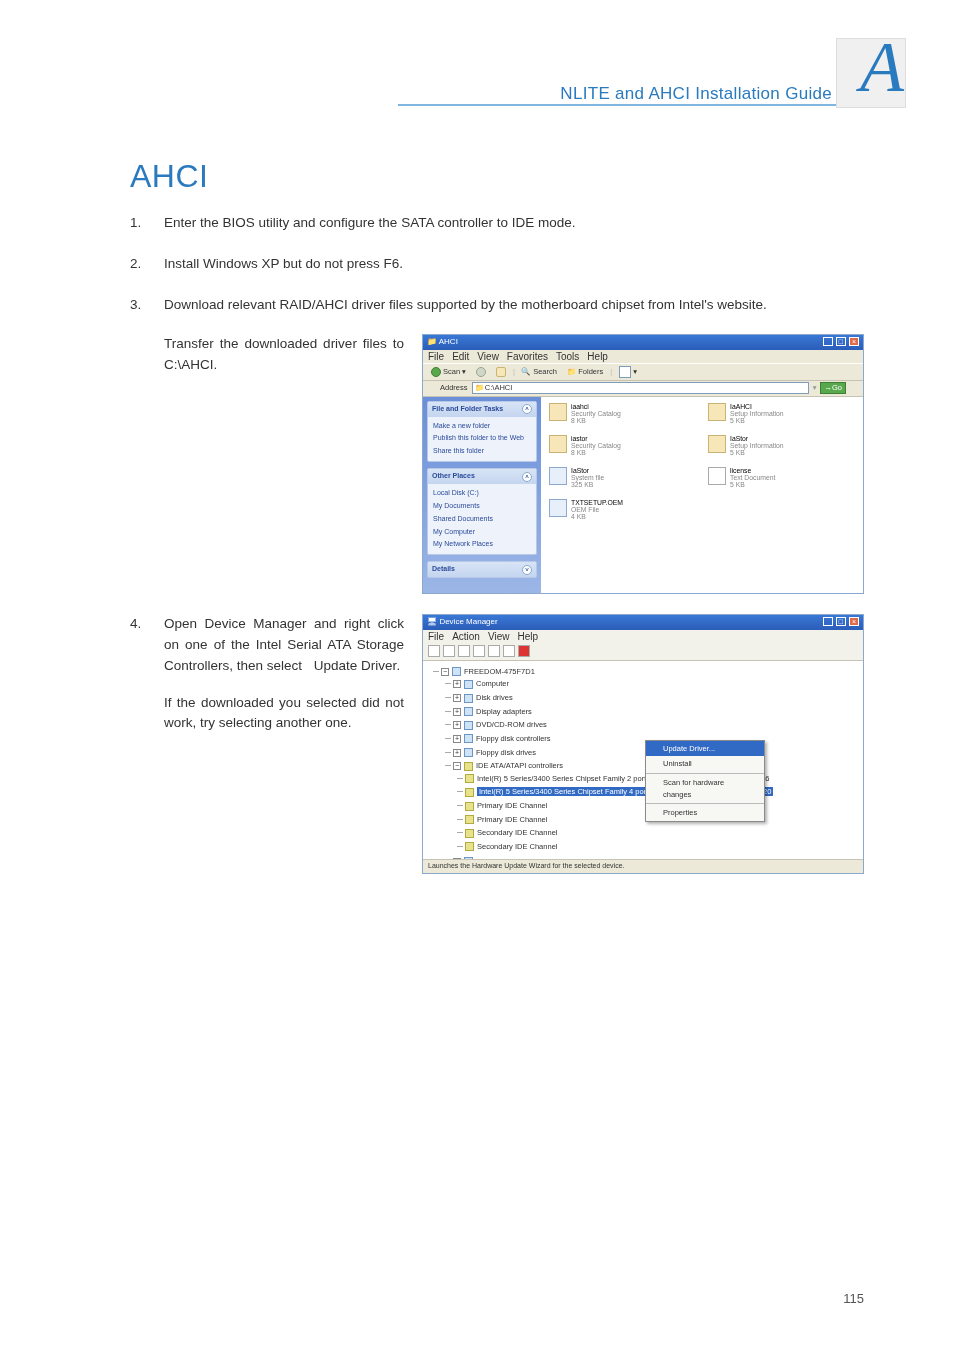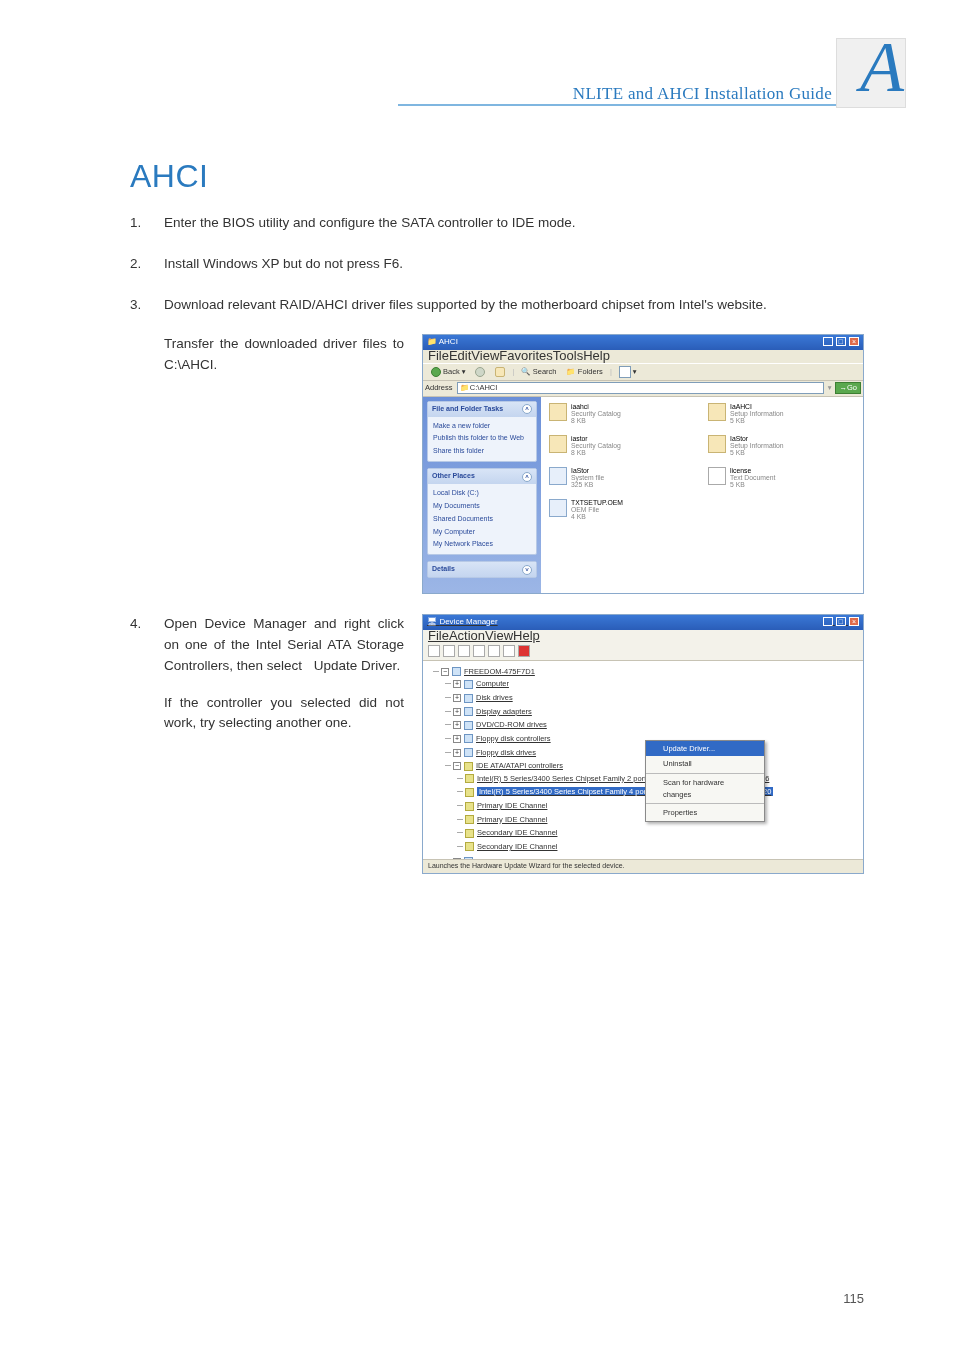--- a/index.html
+++ b/index.html
@@ -2,42 +2,42 @@
 <html><head>
 <meta charset="utf-8">
 <style>
   * { box-sizing: border-box; margin: 0; padding: 0; }
   html, body { width: 954px; height: 1354px; background: #fff; font-family: Verdana, Geneva, sans-serif; color: #333; }
   .page { position: relative; width: 954px; height: 1354px; padding: 38px 90px 40px 130px; }
   .tab-corner { position: absolute; top: 38px; right: 48px; width: 70px; height: 70px; }
   .tab-bg { position: absolute; inset: 0; background: #f0f0f0; border: 1px solid #ddd; }
   .tab-letter { position: absolute; top: -12px; left: 24px; font-family: "Times New Roman", serif; font-size: 72px; font-style: italic; color: #2a7abf; font-weight: 400; }
   .blue-rule { position: absolute; top: 104px; right: 118px; width: 438px; height: 2px; background: #7fb6e0; }
-  .section-label { position: absolute; top: 84px; right: 122px; color: #2a7abf; font-size: 17px; letter-spacing: .3px; font-family: Liberation Serif, serif; }
+  .section-label { position: absolute; top: 84px; right: 122px; color: #2a7abf; font-size: 17px; letter-spacing: .3px; }
   .main { margin-top: 120px; }
   h1.ahci { color: #2a7abf; font-size: 32px; font-weight: 400; margin-bottom: 18px; letter-spacing: .5px; }
   p.intro { font-size: 13.5px; line-height: 1.55; margin-bottom: 22px; text-align: justify; }
   ol.steps { list-style: none; counter-reset: step; font-size: 13.5px; }
   ol.steps > li { counter-increment: step; position: relative; padding-left: 34px; margin-bottom: 20px; line-height: 1.55; }
   ol.steps > li::before { content: counter(step) "."; position: absolute; left: 0; top: 0; }
   .step-body { display: block; text-align: justify; }
   .step-row { display: flex; align-items: flex-start; gap: 18px; }
   .step-text-col { flex: 0 0 240px; text-align: justify; }
   .step-text-col p { margin-bottom: 16px; }
   .bold { font-weight: 400; padding-left: 8px; }
   .shot { width: 492px; height: 260px; border: 1px solid #8aa9cc; background: #fdfdfd; font-size: 8px; color: #333; position: relative; overflow: hidden; }
-  .shot2 { height: 260px; text-decoration: underline; }
+  .shot2 { height: 260px; }
   .titlebar { background: linear-gradient(#3a78d6, #2a5db8); color: #fff; height: 15px; display: flex; align-items: center; padding: 0 4px; font-size: 8px; justify-content: space-between; }
   .titlebar .wctrls span { display: inline-block; width: 10px; height: 9px; border: 1px solid #fff; margin-left: 1px; font-size: 7px; text-align: center; line-height: 7px; }
   .titlebar .wctrls .close { background: #e06b4a; }
-  .menubar { background: #ece9d8; height: 13px; display: flex; padding: 0 5px; align-items: center; font-size: 13px; }
+  .menubar { background: #ece9d8; height: 13px; display: flex; gap: 8px; padding: 0 5px; align-items: center; font-size: 10px; }
   .toolbar { background: #ece9d8; height: 18px; display: flex; gap: 4px; padding: 0 5px; align-items: center; font-size: 7.5px; border-top: 1px solid #fff; border-bottom: 1px solid #c7c3b4; }
   .tb-btn { display: inline-flex; align-items: center; gap: 2px; padding: 0 3px; }
   .tb-ico { width: 10px; height: 10px; border-radius: 50%; background: #5aa84e; display: inline-block; border: 1px solid #3d7f33; }
-  .addrbar { background: #ece9d8; height: 16px; display: flex; gap: 4px; padding: 0 2px; align-items: center; font-size: 7.5px; border-bottom: 1px solid #c7c3b4; }
+  .addrbar { background: #ece9d8; height: 16px; display: flex; gap: 4px; padding: 0 17px; align-items: center; font-size: 7.5px; border-bottom: 1px solid #c7c3b4; }
   .addrbar .addrfield { flex: 1; background: #fff; border: 1px solid #7f9db9; height: 12px; padding: 0 3px; display: flex; align-items: center; }
   .addrbar .go { background: #5aa84e; color: #fff; border: 1px solid #3d7f33; padding: 0 3px; height: 12px; display: flex; align-items: center; }
   .expbody { display: flex; height: calc(100% - 62px); }
   .sidepanel { width: 118px; background: linear-gradient(#6a8fd8, #9cb6e6); padding: 4px; display: flex; flex-direction: column; gap: 6px; font-size: 7px; }
   .panelbox { background: #eef3fb; border: 1px solid #b7c9e6; border-radius: 2px; }
   .panelbox .ph { background: linear-gradient(#d8e4f6, #c4d5ef); color: #2a4a9a; font-weight: bold; padding: 2px 4px; display: flex; justify-content: space-between; align-items: center; }
   .panelbox .ph .chev { width: 10px; height: 10px; border: 1px solid #8aa9cc; border-radius: 50%; background: #fff; font-size: 6px; text-align: center; line-height: 8px; }
   .panelbox ul { list-style: none; padding: 3px 5px; }
   .panelbox ul li { color: #2a4a9a; padding: 1px 0; }
   .filesarea { flex: 1; background: #fff; padding: 6px 8px; display: grid; grid-template-columns: 1fr 1fr; grid-auto-rows: 28px; gap: 4px 12px; align-content: start; }
@@ -105,21 +105,21 @@
             </div>
             <div class="menubar">
               <span>File</span>
               <span>Edit</span>
               <span>View</span>
               <span>Favorites</span>
               <span>Tools</span>
               <span>Help</span>
             </div>
             <div class="toolbar">
-              <span class="tb-btn"><span class="tb-ico"></span><span>Back</span> ▾</span>
+              <span class="tb-btn"><span class="tb-ico"></span><span>Scan</span> ▾</span>
               <span class="tb-btn">
                   <span class="tb-ico" style="background:#cfd7c8;border-color:#9aa58f"></span>
                 </span>
               <span class="tb-btn">
                   <span class="tb-ico" style="background:#f7e7b8;border-color:#c9b474;border-radius:2px"></span>
                 </span>
               <span style="color:#bbb">|</span>
               <span class="tb-btn">🔍 <span>Search</span></span>
               <span class="tb-btn">📁 <span>Folders</span></span>
               <span style="color:#bbb">|</span>
@@ -198,21 +198,21 @@
             </div>
           </div>
         </div>
       </li>
       <li>
         <div class="step-row">
           <div class="step-text-col">
             <p>
               <span>Open Device Manager and right click on one of the Intel Serial ATA Storage Controllers, then select </span><span class="bold">Update Driver</span><span>.</span>
             </p>
-            <p>If the controller you selected did not work, try selecting another one.</p>
+            <p>If the downloaded you selected did not work, try selecting another one.</p>
           </div>
 
           <div class="shot shot2">
             <div class="titlebar">
               <span>🖥 <span>Device Manager</span></span>
               <span class="wctrls">
                 <span>_</span>
                 <span>□</span>
                 <span class="close">×</span>
               </span>

